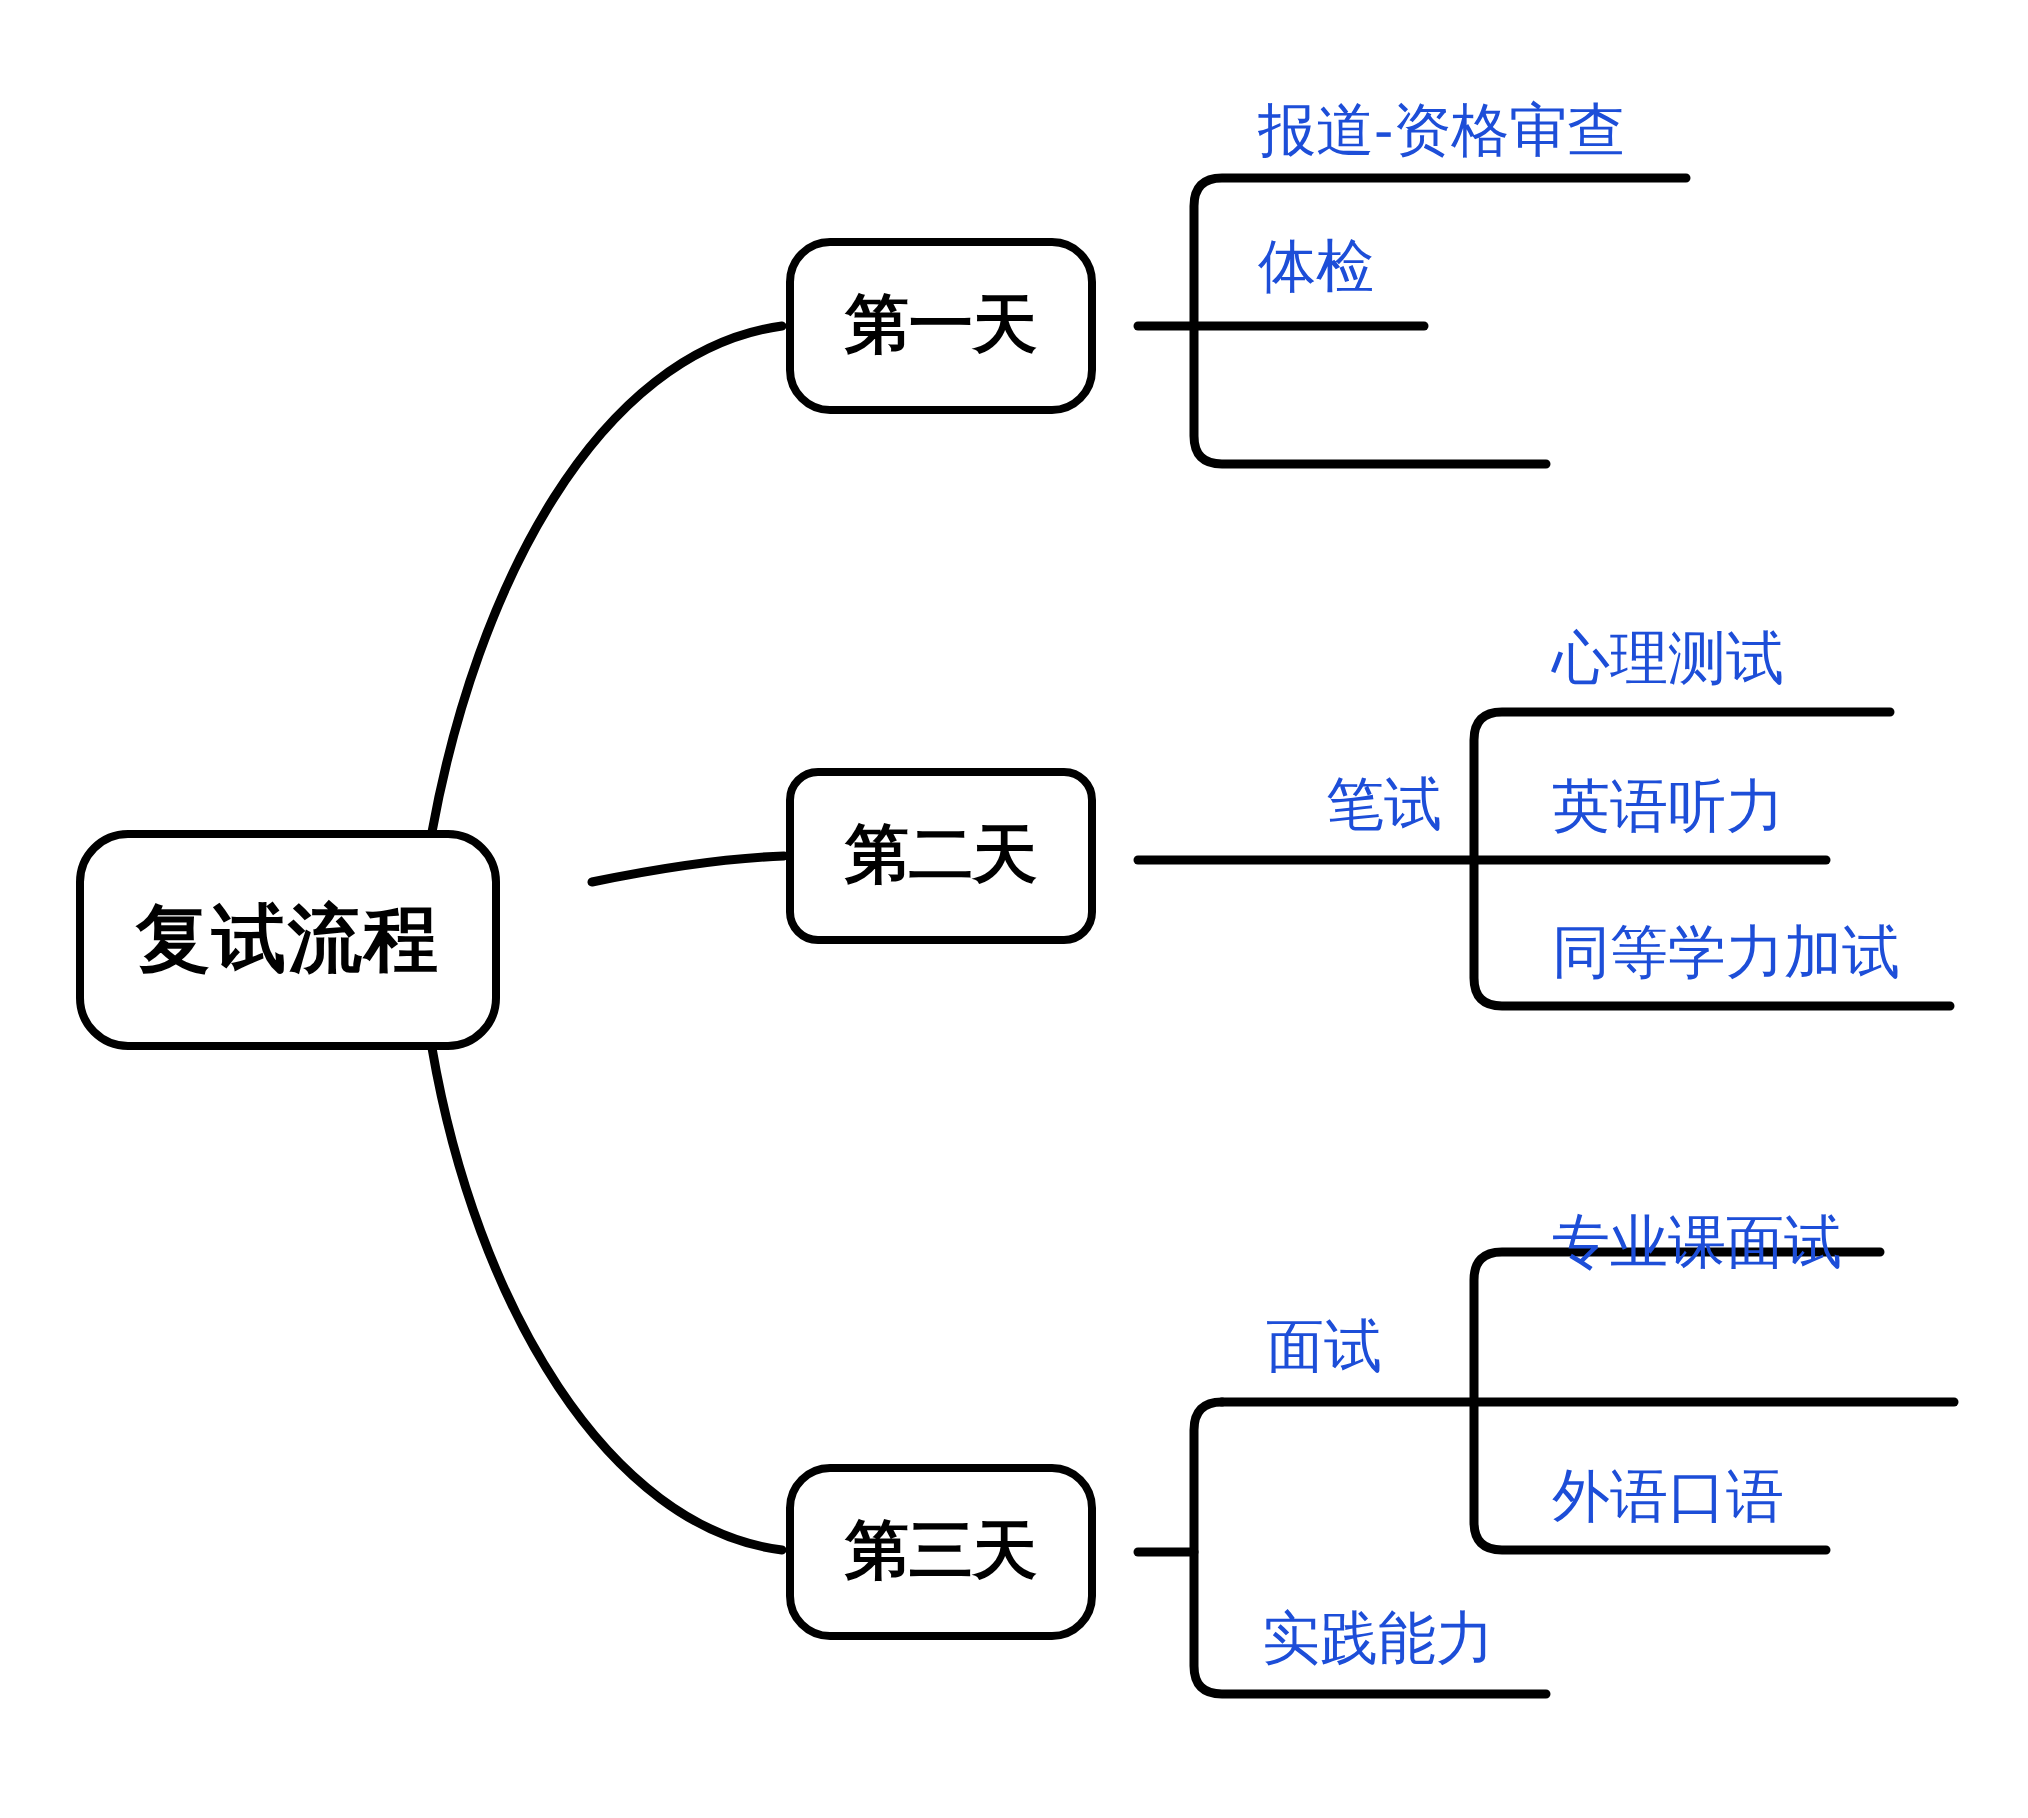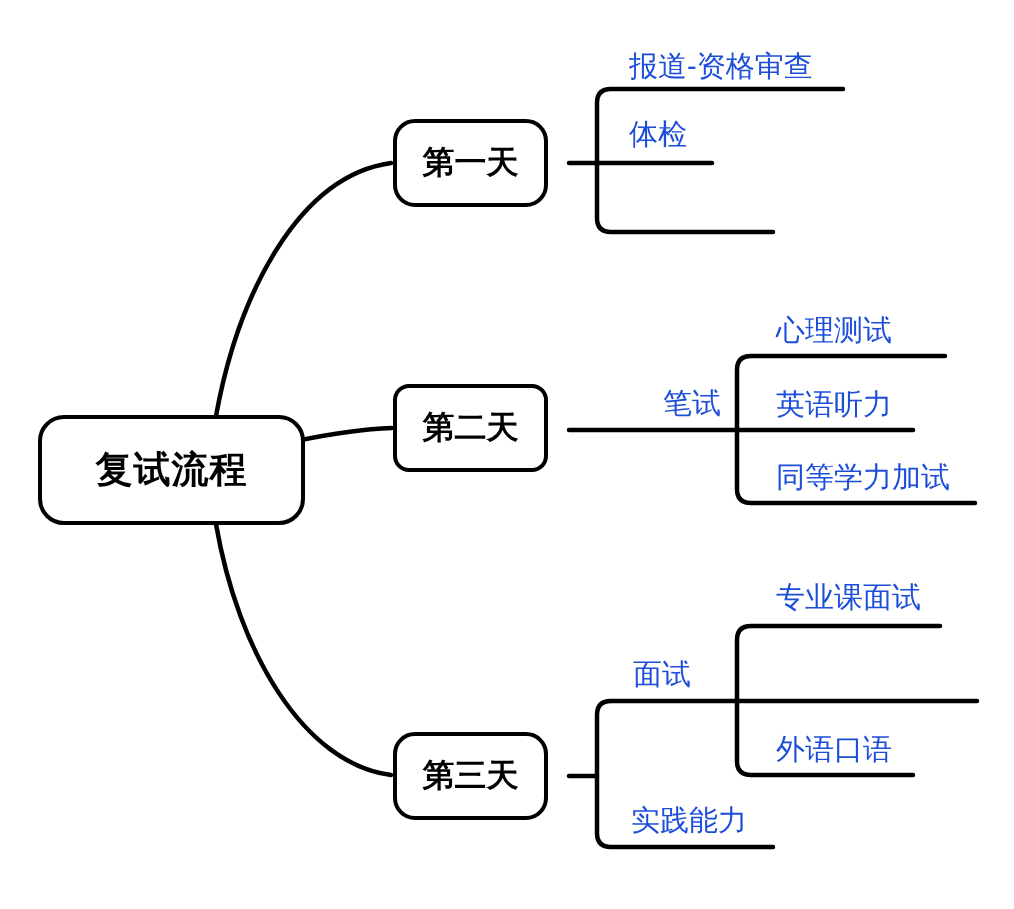--- a/index.html
+++ b/index.html
@@ -36,21 +36,21 @@
     background: #ffffff;
     display: flex;
     align-items: center;
     justify-content: center;
     color: #000000;
     font-weight: bold;
     cursor: default;
   }
   .node.root {
     left: 38px; top: 415px;
-    width: 267px; height: 110px;
+    width: 212px; height: 110px;
     border-radius: 26px;
     font-size: 37px;
     letter-spacing: 1px;
   }
   .node.day {
     left: 393px;
     width: 155px; height: 88px;
     border-radius: 22px;
     font-size: 32px;
   }
@@ -69,21 +69,21 @@
   .lbl.baodao  { left: 629px; top: 48px; }
   .lbl.tijian  { left: 629px; top: 116px; }
   .lbl.xinli   { left: 629px; top: 187px; }
   
   .lbl.bishi       { left: 663px; top: 385px; }
   .lbl.zybishi     { left: 776px; top: 312px; }
   .lbl.yingyu      { left: 776px; top: 386px; }
   .lbl.tongdeng    { left: 776px; top: 459px; }
   
   .lbl.mianshi     { left: 633px; top: 656px; }
-  .lbl.zymianshi   { left: 776px; top: 579px; }
+  .lbl.zymianshi   { left: 776px; top: 604px; }
   .lbl.zonghe      { left: 776px; top: 657px; }
   .lbl.waiyu       { left: 776px; top: 731px; }
   .lbl.shijian     { left: 631px; top: 802px; }
 </style>
 </head>
 <body>
 
 <div class="canvas">
 
   <svg class="edges-svg" viewBox="0 0 1014 909" xmlns="http://www.w3.org/2000/svg">

